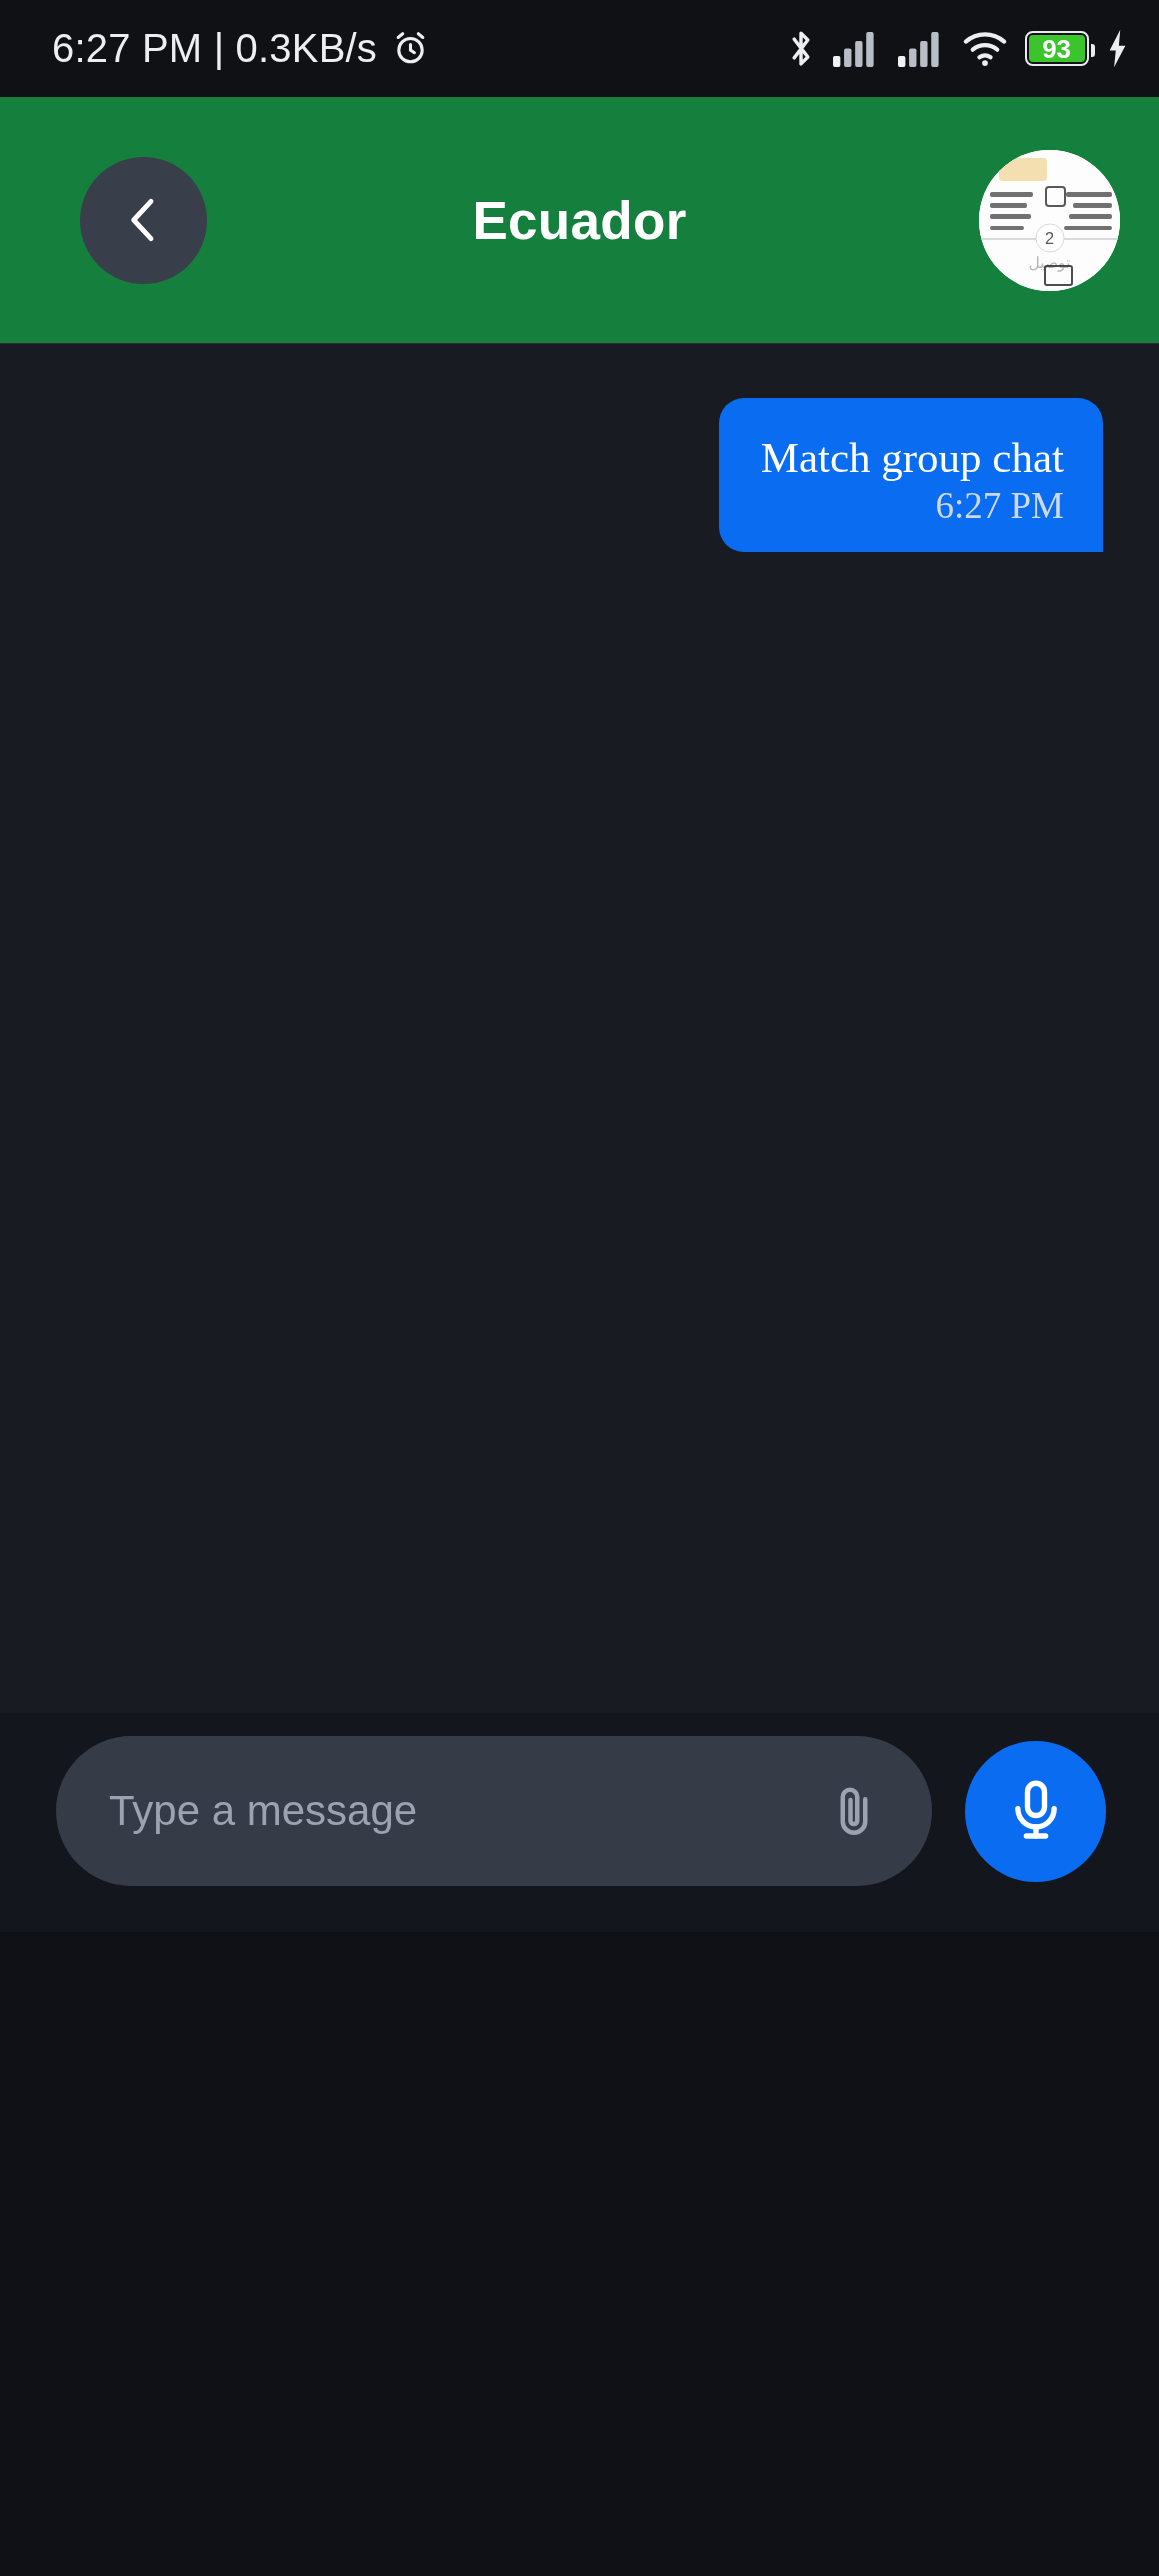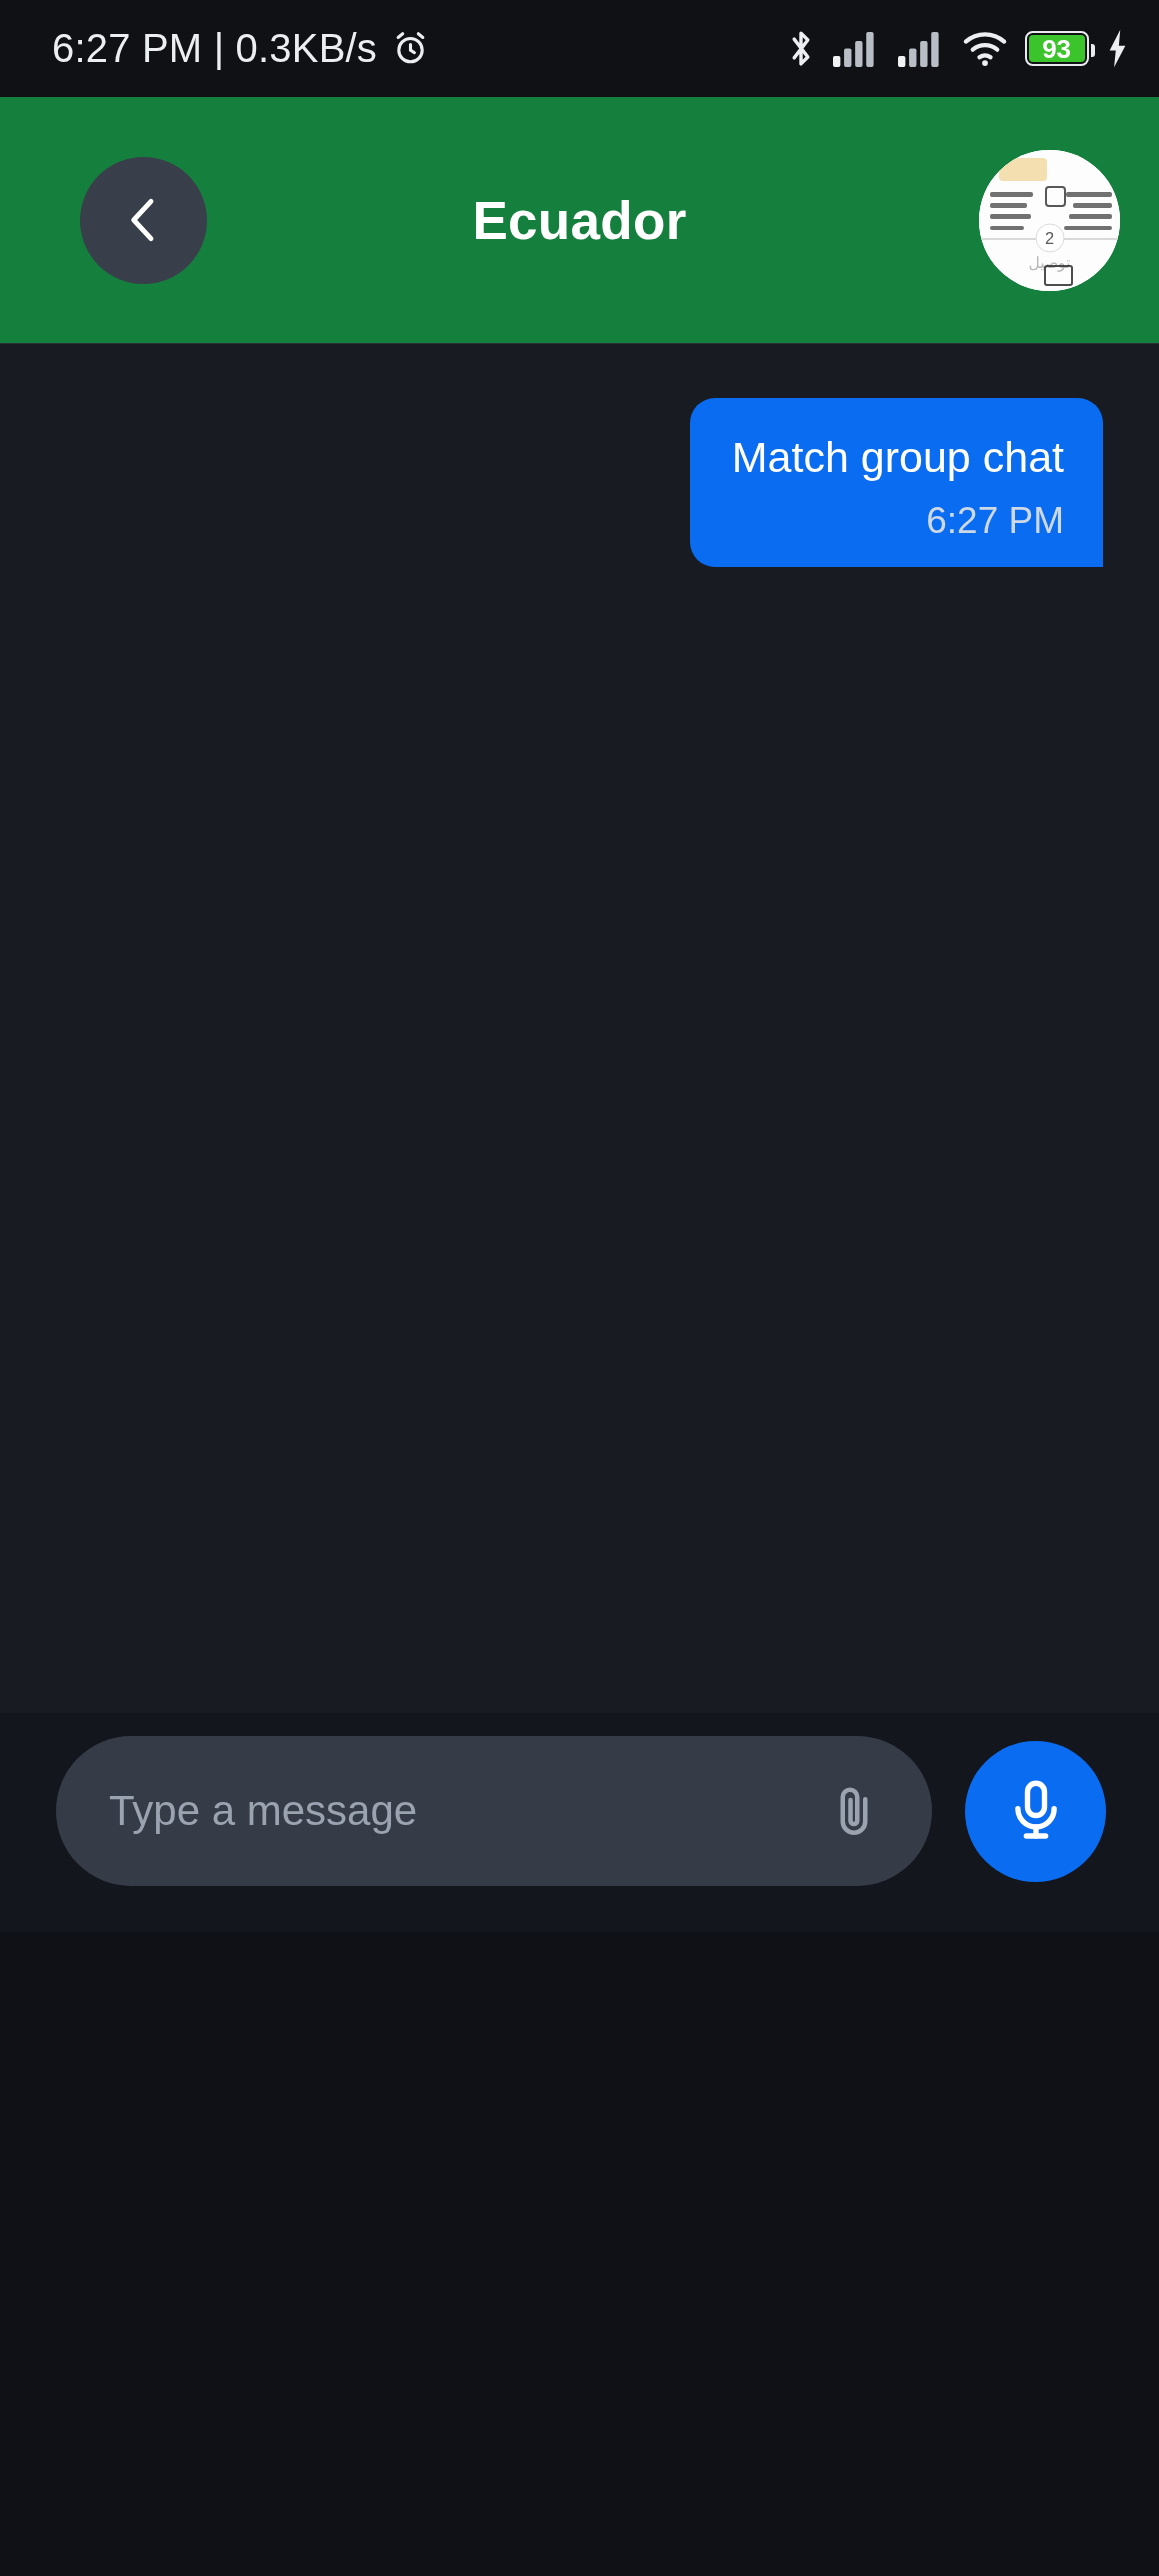--- a/index.html
+++ b/index.html
@@ -197,41 +197,41 @@
 
   
   .chat-area {
     flex:1 1 auto;
     background:#181b22;
     padding:54px 56px 0 56px;
     display:flex;
     flex-direction:column;
     overflow:hidden;
   }
-  .msg-row { display:flex; }
+  .msg-row { display:flex;font-family:Liberation Serif, serif; }
   .msg-row.out { justify-content:flex-end; }
 
   .bubble-out {
     background:#0d6efd;
     background:#0a6cf1;
     border-radius:25px 25px 0 25px;
     padding:35px 39px 25px 42px;
     max-width:618px;
     min-width:290px;
     display:flex;
     flex-direction:column;
   }
   .bubble-text {
     color:#ffffff;
     font-size:43px;
     line-height:1.15;
     white-space:nowrap;
   }
   .bubble-time {
-    margin-top:18px;
+    margin-top:2px;
     align-self:flex-end;
     color:#cfd9e6;
     font-size:37px;
   }
 
   
   .input-bar {
     flex:none;
     height:219px;
     background:#13161c;

